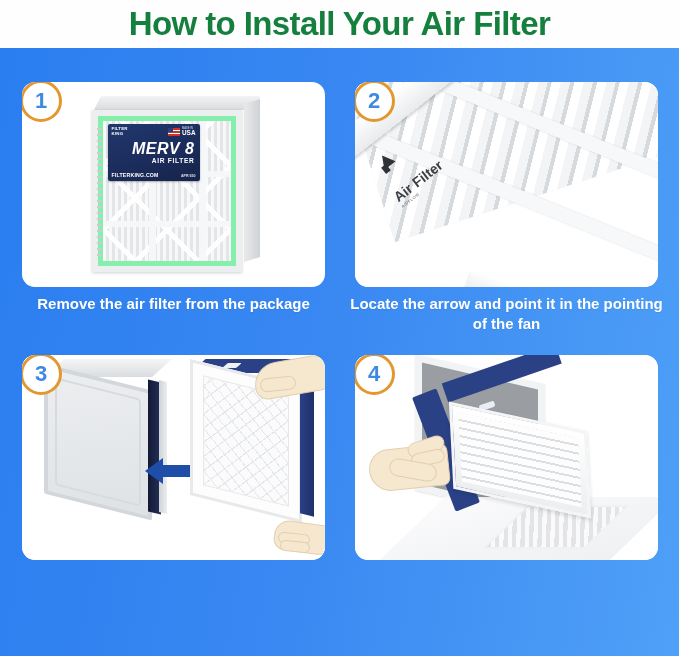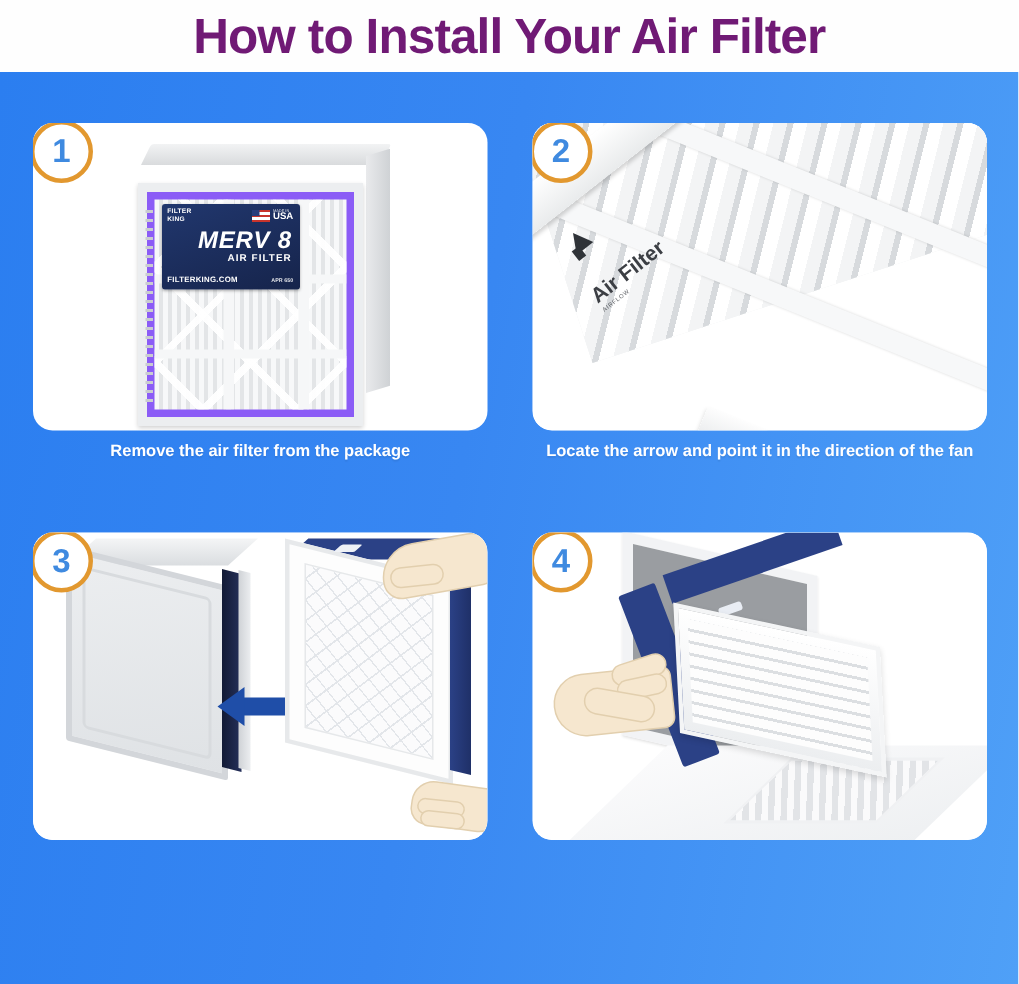--- a/index.html
+++ b/index.html
@@ -9,21 +9,21 @@
     background:#ffffff;
   }
   #page{position:relative;width:679px;height:656px;background:#fff;}
 
   
   .title-bar{
     position:absolute;left:0;top:0;width:679px;height:48px;
     background:#fefefe;display:flex;align-items:center;justify-content:center;
   }
   .title-text{
-    font-size:33px;font-weight:bold;color:#701a75;
+    font-size:33px;font-weight:bold;color:#15803d;
     letter-spacing:-0.6px;white-space:nowrap;line-height:1;
     margin-top:-2px;
   }
 
   
   .body-bg{
     position:absolute;left:0;top:48px;width:679px;height:608px;
     background:linear-gradient(100deg,#2b7ef0 0%,#3887f2 45%,#4fa0f7 100%);
   }
 
@@ -46,41 +46,41 @@
   .badge{
     position:absolute;left:-2px;top:-2px;width:42px;height:42px;border-radius:50%;
     background:#ffffff;border:3px solid #e2982f;
     display:flex;align-items:center;justify-content:center;
     color:#3f8ae0;font-size:22px;font-weight:bold;line-height:1;
     z-index:9;box-sizing:border-box;
   }
 
   .caption{
     position:absolute;left:-6px;top:212px;width:315px;
-    color:#ffffff;font-size:11px;font-weight:bold;
+    color:#ffffff;font-size:15px;font-weight:bold;
     text-align:center;line-height:1.35;
     text-shadow:0 1px 1px rgba(0,0,0,.08);
   }
 
   
   .prod-wrap{position:absolute;left:50%;top:14px;transform:translateX(-50%);
              width:172px;height:176px;}
   .prod-top{
     position:absolute;left:6px;top:0;width:160px;height:14px;
     background:linear-gradient(180deg,#f2f3f4,#d9dbdd);
     transform:skewX(-26deg);transform-origin:bottom left;border-radius:2px 2px 0 0;
   }
   .prod-side{
     position:absolute;right:0;top:8px;width:16px;height:158px;
     background:linear-gradient(90deg,#e9eaec,#cfd2d5);
     transform:skewY(-17deg);transform-origin:top left;
   }
   .prod-face{
-    position:absolute;left:4px;top:26px;width:150px;height:162px;
-    background:#8b5cf6;border:6px solid #eceef0;box-sizing:border-box;
+    position:absolute;left:4px;top:14px;width:150px;height:162px;
+    background:#86efac;border:6px solid #eceef0;box-sizing:border-box;
     box-shadow:0 1px 3px rgba(0,0,0,.18);
   }
   .pleat{
     position:absolute;inset:5px;
     background:
       repeating-linear-gradient(90deg,#f7f8f9 0 3px,#e3e5e7 3px 6px);
     overflow:hidden;
   }
   .mesh{
     position:absolute;inset:0;
@@ -336,21 +336,21 @@
             <div class="cp-arrow"></div>
             <div class="cp-arrow-tail"></div>
             <div class="cp-txt">
               <span>Air Filter</span>
               <span class="cp-sub">AIRFLOW</span>
             </div>
           </div>
         </div>
         <div class="badge">2</div>
       </div>
-      <div class="caption">Locate the arrow and point it in the direction of the fan</div>
+      <div class="caption">Locate the arrow and point it in the pointing of the fan</div>
     </div>
 
     <div class="step step3">
       <div class="card">
         <div class="card-inner">
           <div class="ill">
             <div class="unit-top"></div>
             <div class="unit-face">
               <div class="unit-inner"></div>
             </div>

